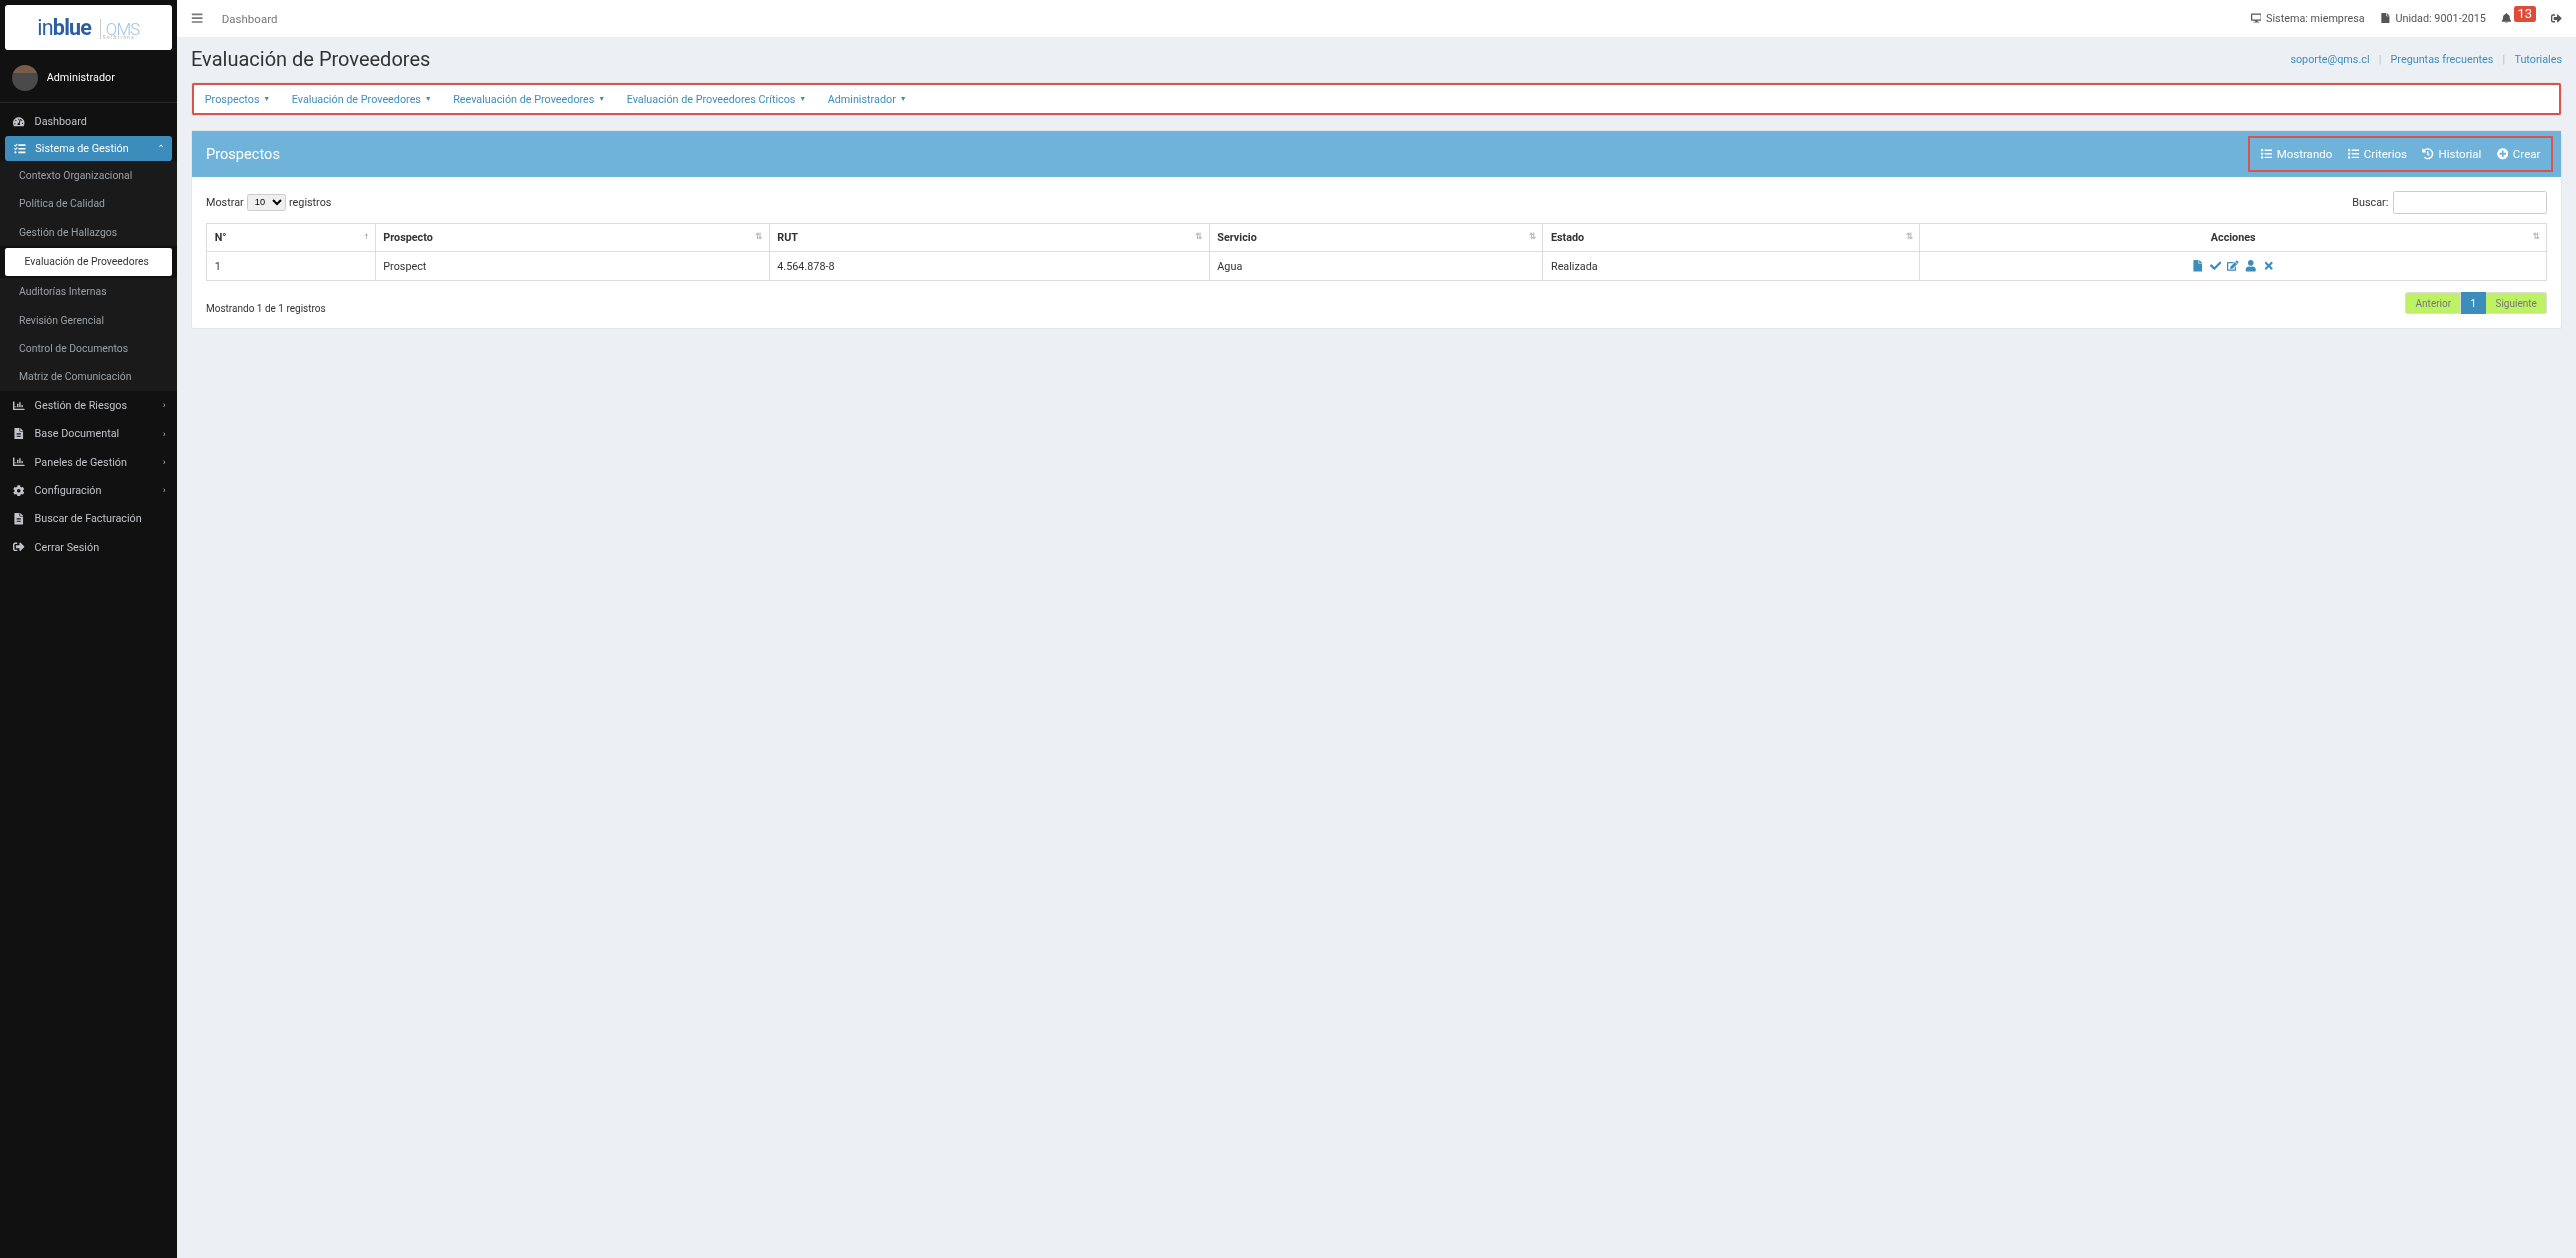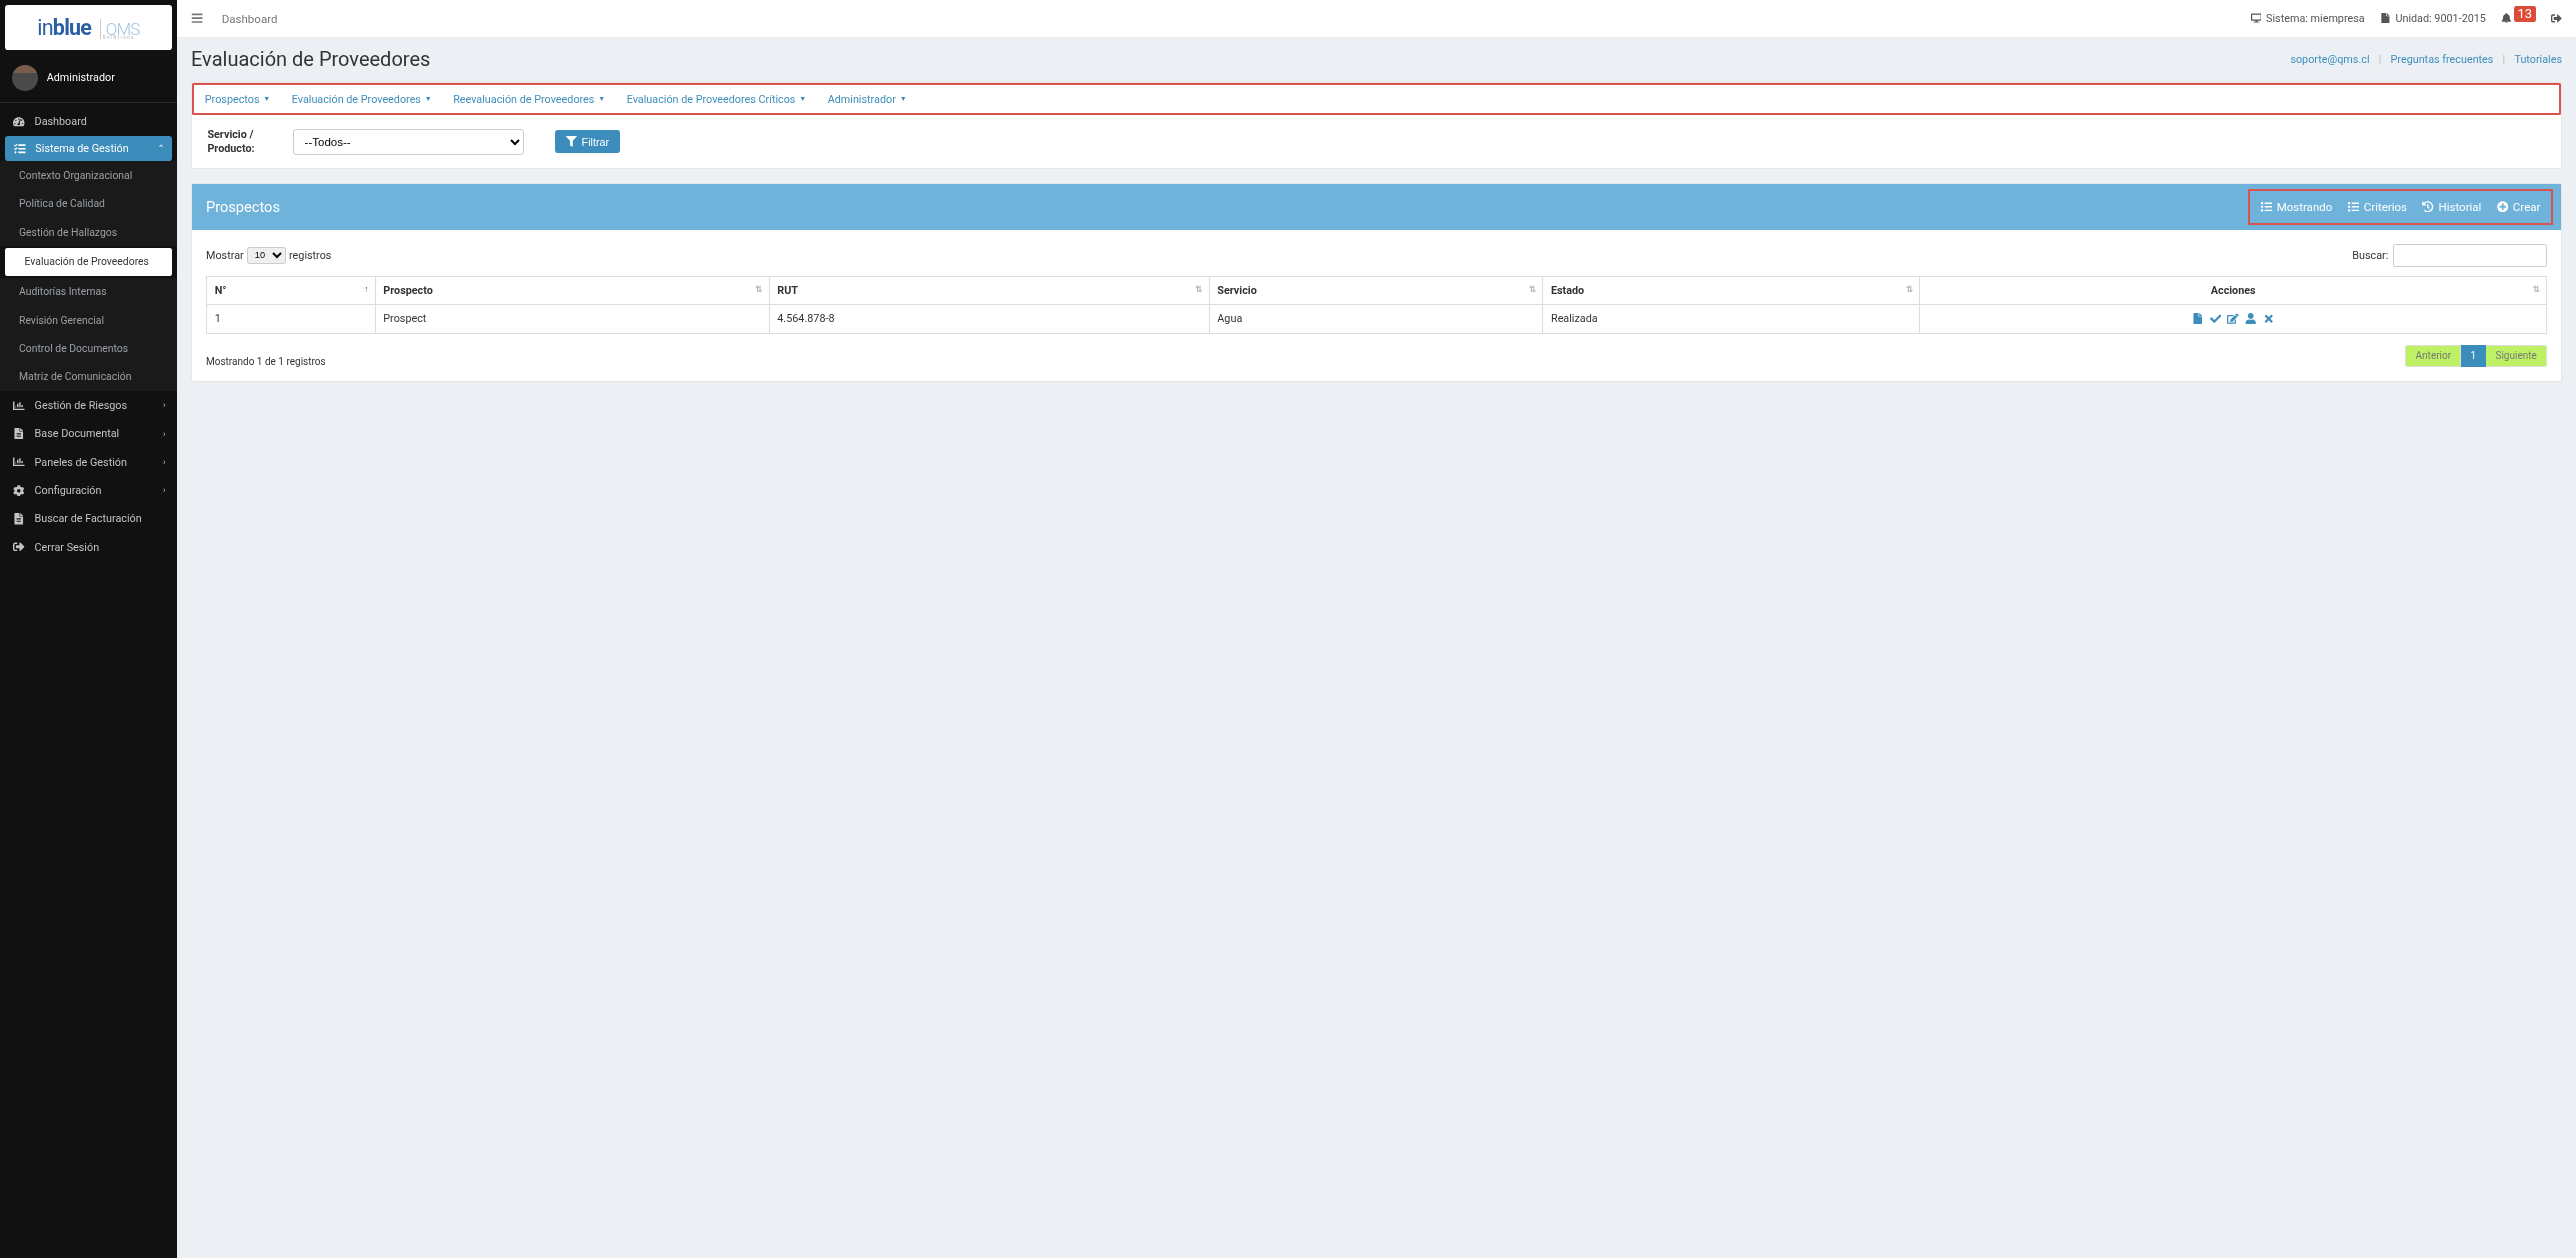--- a/index.html
+++ b/index.html
@@ -267,32 +267,20 @@
             </span>
             <span class="tab-link">
               <span>Evaluación de Proveedores Críticos</span> 
               <span class="tab-caret">▼</span>
             </span>
             <span class="tab-link">
               <span>Administrador</span> 
               <span class="tab-caret">▼</span>
             </span>
           </div>
-        <div class="filter-row">
-          <div class="filter-label">Servicio / Producto:</div>
-          <select class="filter-select">
-            <option>--Todos--</option>
-          </select>
-          <button class="filter-btn">
-            <span><svg viewBox="0 0 512 512">
-                  <path d="M487.976 0H24.028C2.71 0-8.047 25.866 7.058 40.971L192 225.941V432c0 7.831 3.821 15.17 10.237 19.662l80 55.98C298.02 518.69 320 507.493 320 487.98V225.941l184.947-184.97C520.021 25.896 509.338 0 487.976 0z"></path>
-                </svg></span>
-            <span>Filtrar</span>
-          </button>
-        </div>
       </div>
 
       <div class="card">
         <div class="panel-head">
           <div class="panel-title">Prospectos</div>
           <div class="panel-actions">
             <span class="panel-action">
               <span><svg viewBox="0 0 512 512">
                     <path d="M80 368H16a16 16 0 0 0-16 16v64a16 16 0 0 0 16 16h64a16 16 0 0 0 16-16v-64a16 16 0 0 0-16-16zm0-320H16A16 16 0 0 0 0 64v64a16 16 0 0 0 16 16h64a16 16 0 0 0 16-16V64a16 16 0 0 0-16-16zm0 160H16a16 16 0 0 0-16 16v64a16 16 0 0 0 16 16h64a16 16 0 0 0 16-16v-64a16 16 0 0 0-16-16zm416 176H176a16 16 0 0 0-16 16v32a16 16 0 0 0 16 16h320a16 16 0 0 0 16-16v-32a16 16 0 0 0-16-16zm0-320H176a16 16 0 0 0-16 16v32a16 16 0 0 0 16 16h320a16 16 0 0 0 16-16V80a16 16 0 0 0-16-16zm0 160H176a16 16 0 0 0-16 16v32a16 16 0 0 0 16 16h320a16 16 0 0 0 16-16v-32a16 16 0 0 0-16-16z"></path>
                   </svg></span>

